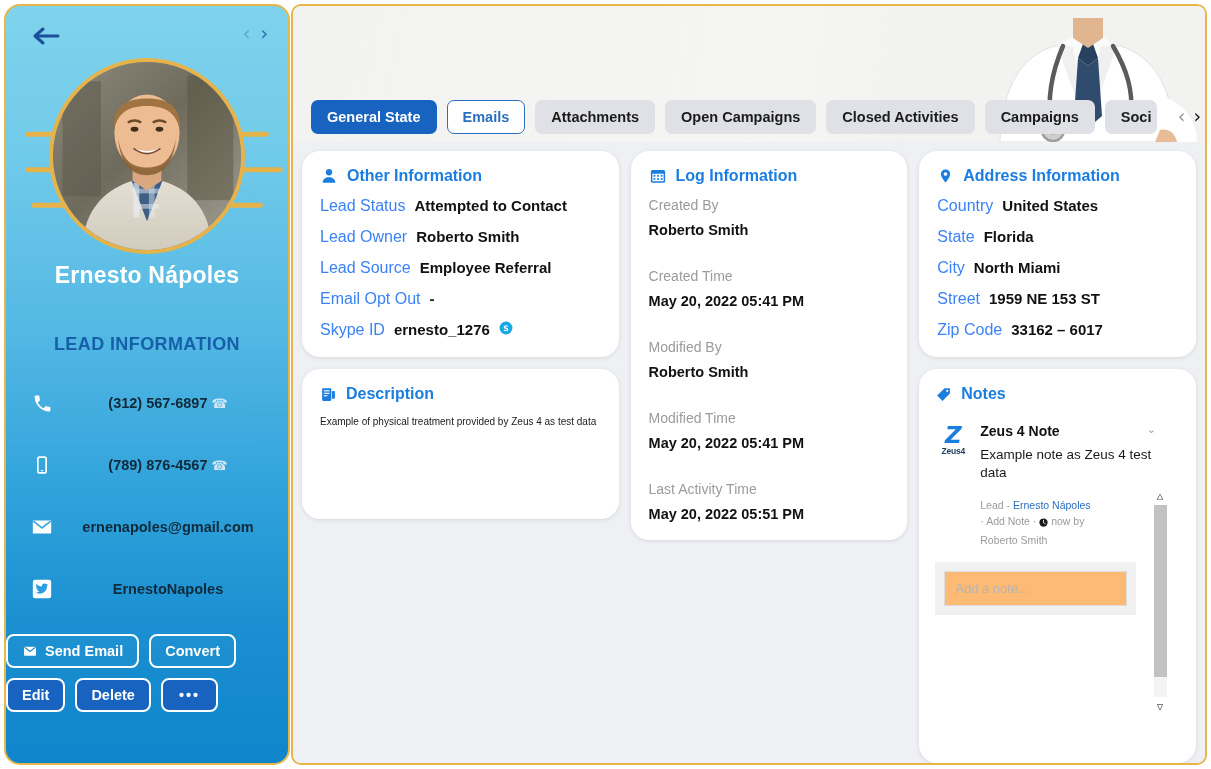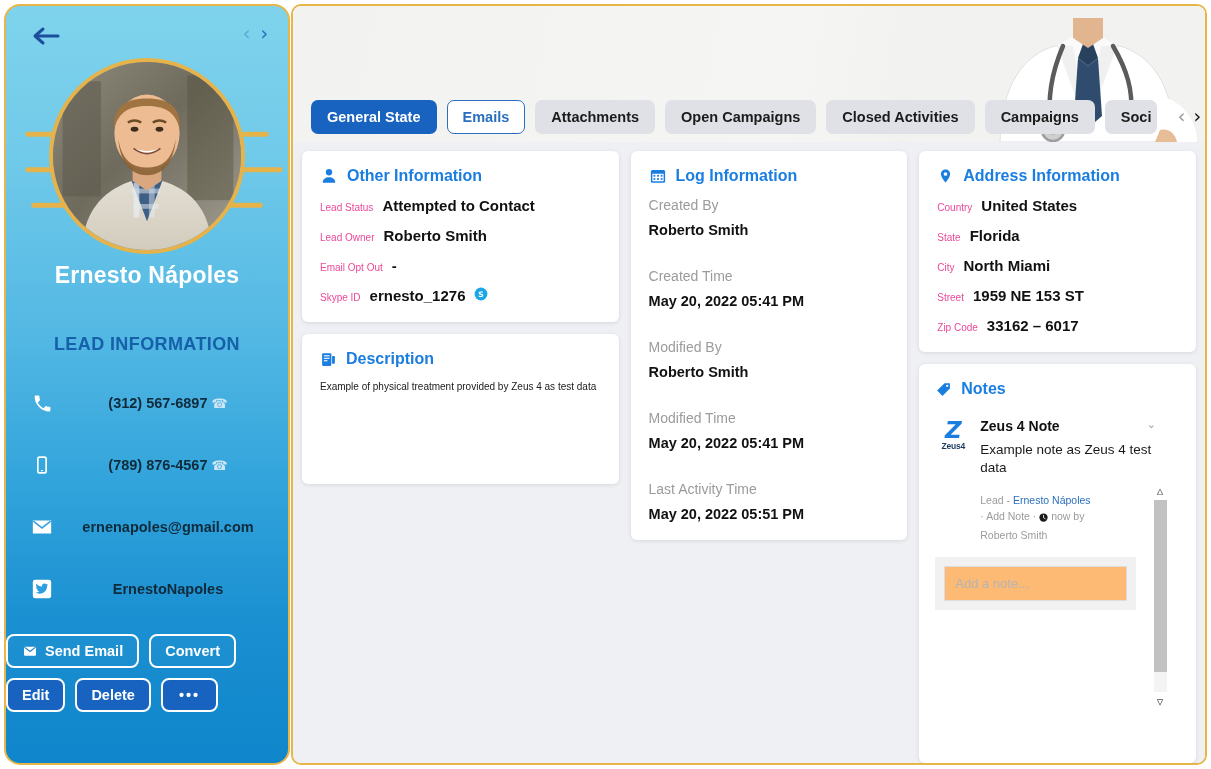--- a/index.html
+++ b/index.html
@@ -175,35 +175,35 @@
     display: flex;
     gap: 12px;
   }
   .col { display: flex; flex-direction: column; gap: 12px; }
   .col-1 { width: 318px; }
   .col-2 { width: 278px; }
   .col-3 { width: 278px; }
 
   .card {
     background: #ffffff;
-    border-radius: 6px;
+    border-radius: 18px;
     box-shadow: 0 1px 4px rgba(0,0,0,0.10);
     padding: 16px 18px;
   }
   .card-head {
     display: flex; align-items: center; gap: 9px;
     margin-bottom: 12px;
   }
   .card-head .ttl {
     color: #1a7de0;
     font-size: 16px;
     font-weight: bold;
   }
   .fld { display: flex; align-items: baseline; gap: 9px; margin-bottom: 13px; }
-  .fld .lbl { color: #ec4899; font-size: 10px; }
+  .fld .lbl { color: #3b82f6; font-size: 16px; }
   .fld .val { color: #111111; font-size: 15px; font-weight: bold; }
   .desc-text { font-size: 10px; color: #1a1a1a; line-height: 1.35; }
 
   
   .log-card { padding: 16px 18px 18px 18px; }
   .log-row { margin-bottom: 30px; }
   .log-row:last-child { margin-bottom: 0; }
   .log-row .lbl { color: #9b9b9b; font-size: 14px; display: block; margin-bottom: 9px; }
   .log-row .val { color: #111111; font-size: 14.5px; font-weight: bold; display: block; }
 
@@ -461,20 +461,24 @@
           </div>
           <div class="fld">
             <span class="lbl">Lead Status</span>
             <span class="val">Attempted to Contact</span>
           </div>
           <div class="fld">
             <span class="lbl">Lead Owner</span>
             <span class="val">Roberto Smith</span>
           </div>
           <div class="fld">
+            <span class="lbl">Lead Source</span>
+            <span class="val">Employee Referral</span>
+          </div>
+          <div class="fld">
             <span class="lbl">Email Opt Out</span>
             <span class="val">-</span>
           </div>
           <div class="fld" style="margin-bottom:2px;">
             <span class="lbl">Skype ID</span>
             <span class="val">ernesto_1276</span>
             <svg viewBox="0 0 24 24" width="14" height="14">
               <circle cx="12" cy="12" r="11" fill="#19a7e8"></circle>
               <text x="12" y="17" font-size="13" font-weight="bold" fill="#ffffff" text-anchor="middle" font-family="DejaVu Sans, sans-serif">S</text>
             </svg>

